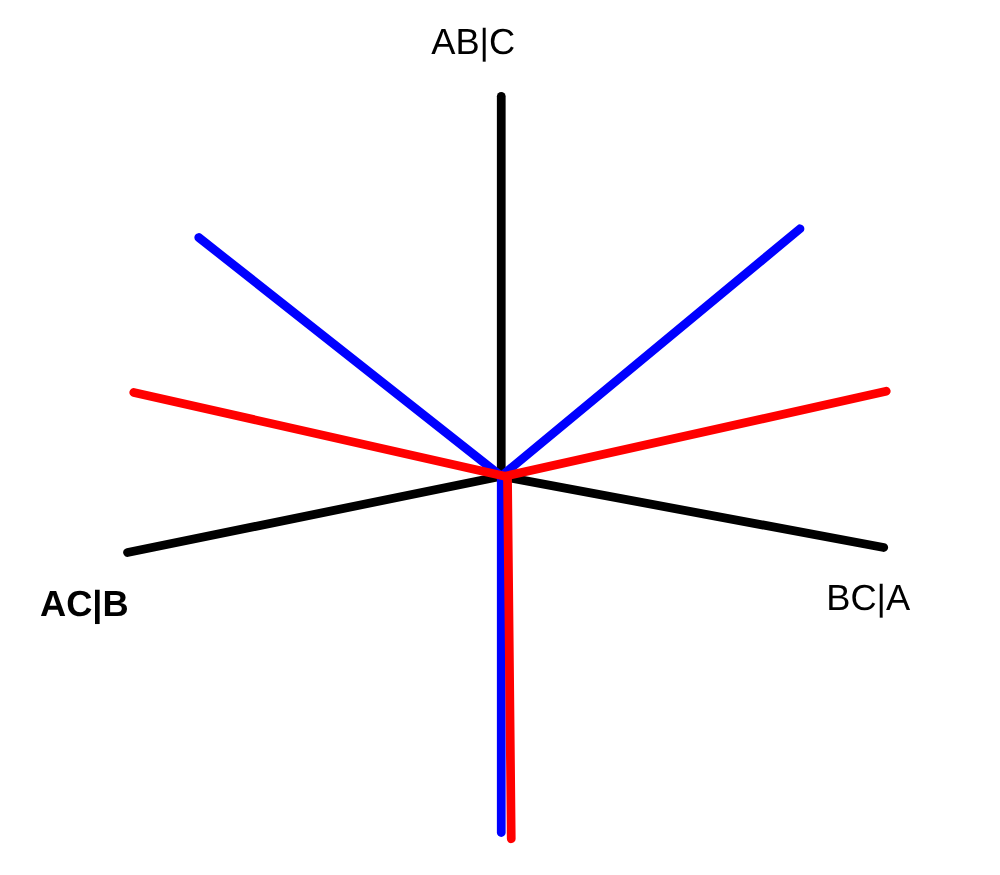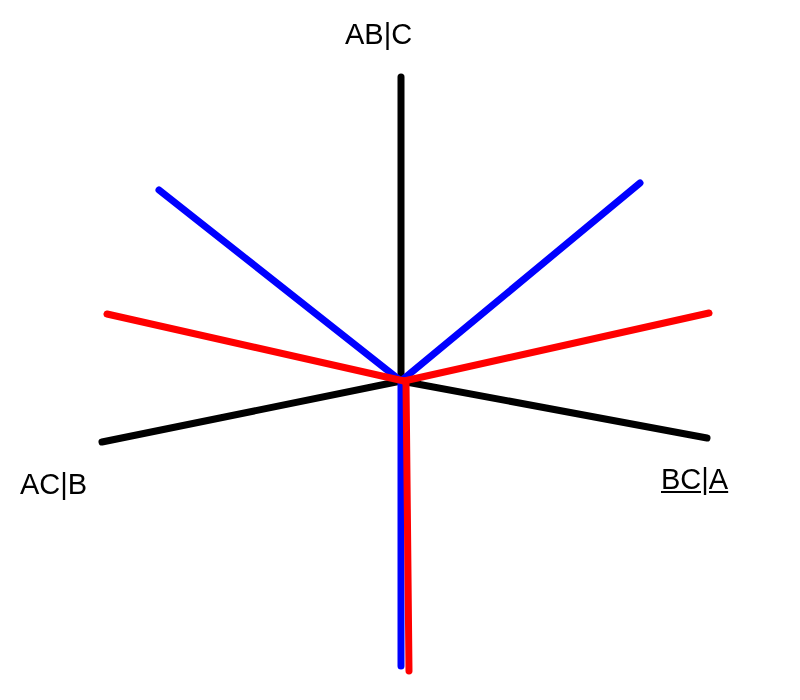--- a/index.html
+++ b/index.html
@@ -7,22 +7,22 @@
     svg { position: absolute; left: 0; top: 0; }
     .label {
       position: absolute;
       font-family: "Liberation Sans", "DejaVu Sans", sans-serif;
       font-size: 29px;
       color: #000000;
       line-height: 1;
       white-space: nowrap;
     }
     .label-top { left: 345px; top: 20px; }
-    .label-left { left: 20px; top: 470px; }
-    .label-right { left: 661px; top: 465px; text-decoration: underline; }
+    .label-left { left: 32px; top: 470px; font-weight: bold; }
+    .label-right { left: 661px; top: 465px; }
   </style>
 </head>
 <body>
 
 <svg width="800" height="700" viewBox="0 0 800 700">
 
   <g stroke="#000000" stroke-width="7" stroke-linecap="round" fill="none">
     <line x1="401" y1="381" x2="401" y2="77"></line>
     <line x1="401" y1="381" x2="102" y2="442"></line>
     <line x1="401" y1="381" x2="707" y2="438"></line>

